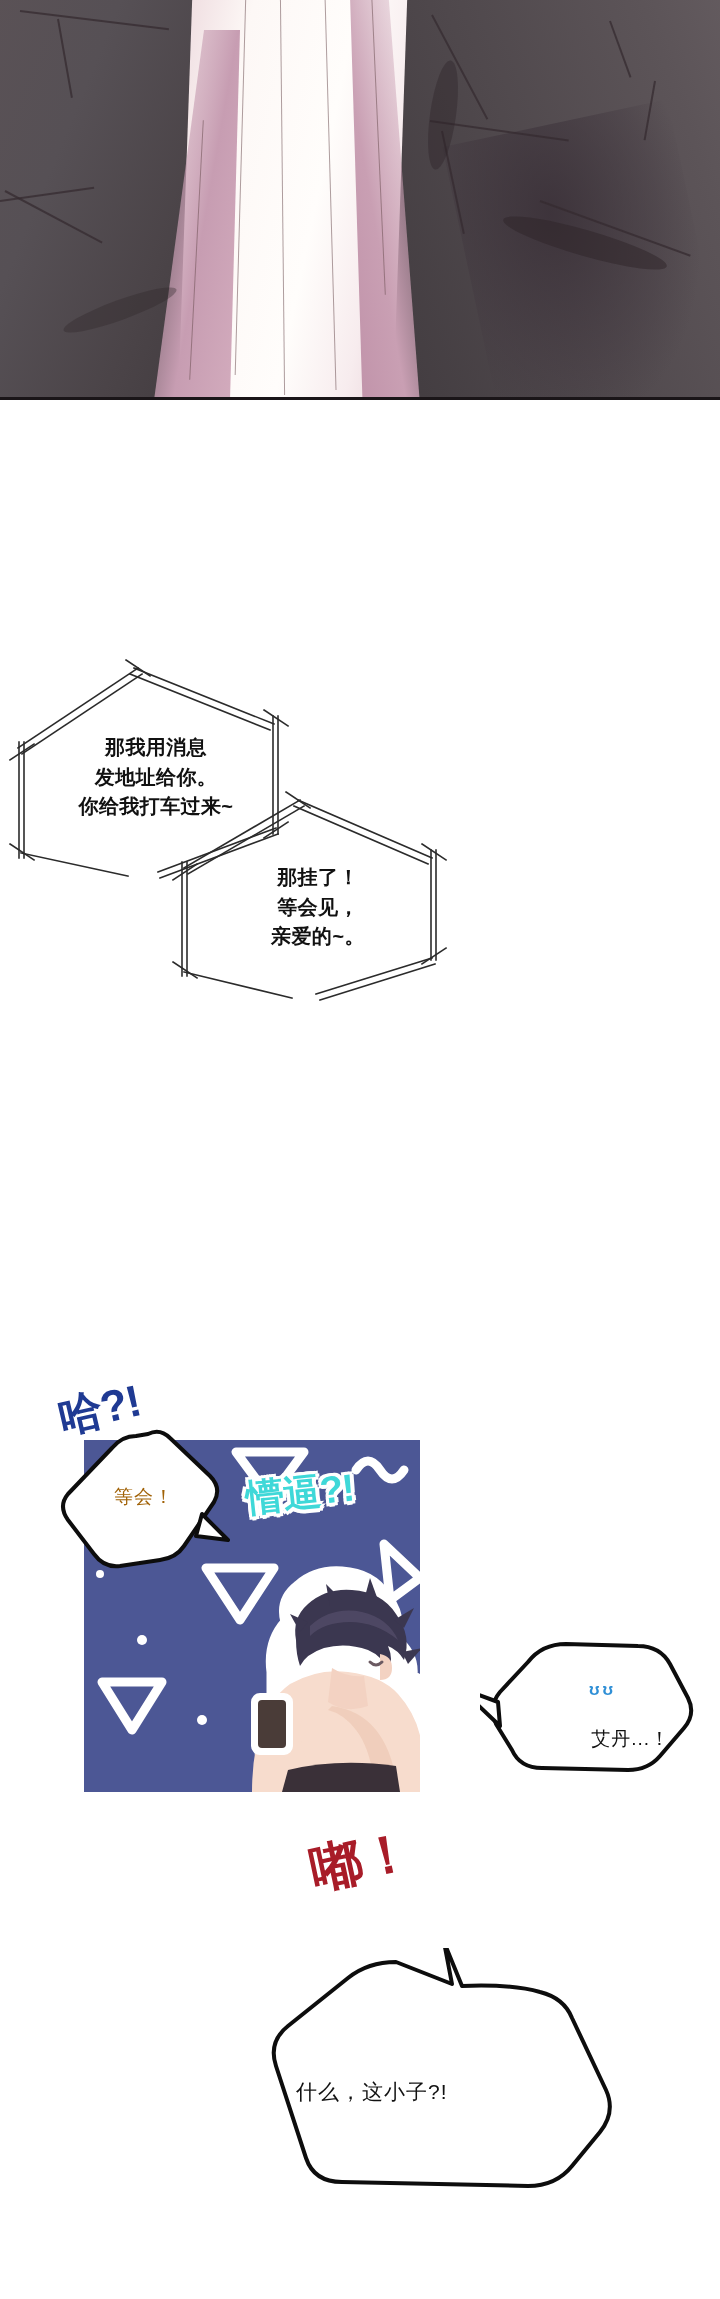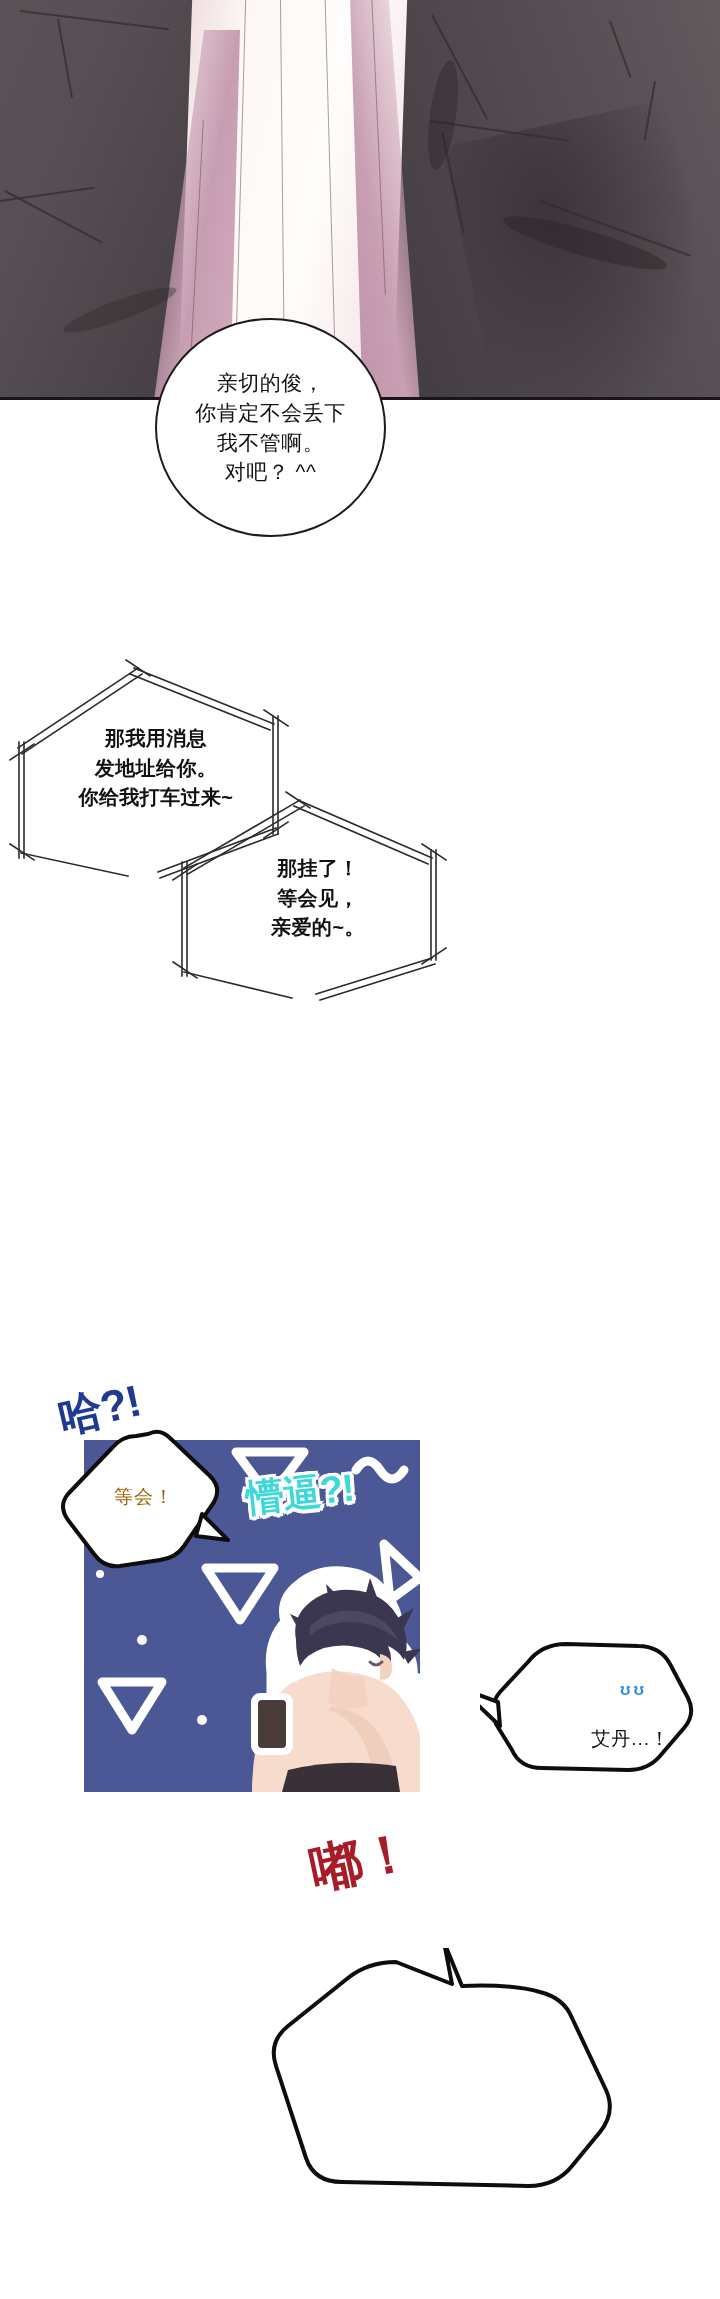--- a/index.html
+++ b/index.html
@@ -108,20 +108,21 @@
   .hex-frame svg { display: block; overflow: visible; }
   .hex-text {
     position: absolute;
     text-align: center;
     white-space: pre-line;
     color: #111;
     font-size: 20px;
     line-height: 1.48;
     font-weight: 600;
     letter-spacing: .4px;
+    margin-top: 9px;
   }
 
   
   #blue-panel {
     position: absolute;
     left: 84px; top: 1440px;
     width: 336px; height: 352px;
     background: #4c5795;
     overflow: hidden;
   }
@@ -192,26 +193,20 @@
     <div class="coat-seam" style="left:430px; top:120px; width:140px; transform:rotate(8deg);"></div>
     <div class="coat-seam" style="left:442px; top:130px; width:105px; transform:rotate(78deg);"></div>
     <div class="coat-seam" style="left:540px; top:200px; width:160px; transform:rotate(20deg);"></div>
     <div class="coat-seam" style="left:610px; top:20px; width:60px; transform:rotate(70deg);"></div>
     <div class="coat-seam" style="left:655px; top:80px; width:60px; transform:rotate(100deg);"></div>
     <div class="fold-dark" style="left:500px;top:230px;width:170px;height:26px;border-radius:50%;transform:rotate(16deg);"></div>
     <div class="fold-dark" style="left:60px;top:300px;width:120px;height:20px;border-radius:50%;transform:rotate(-20deg);opacity:.35;"></div>
     <div class="fold-dark" style="left:430px;top:60px;width:26px;height:110px;border-radius:50%;transform:rotate(8deg);opacity:.4;"></div>
   </div>
 
-  <div class="bubble-ellipse" style="left:155px; top:318px; width:227px; height:215px;">
-    <div class="btxt">亲切的俊，
-你肯定不会丢下
-我不管啊。
-对吧？ ^^</div>
-  </div>
 
   <div class="hex-frame" style="left:8px; top:648px; width:295px; height:230px;">
     <svg width="295" height="230" viewBox="0 0 295 230">
       <g fill="none" stroke="#2b2b2b" stroke-width="1.6" stroke-linecap="square">
 
         <path d="M10,100 L130,20"></path>
           <path d="M14,106 L134,26"></path>
 
         <path d="M126,20 L266,76"></path>
           <path d="M122,26 L262,82"></path>
@@ -384,21 +379,21 @@
                q8,16 -4,30
                l-24,28
                q-12,14 -32,14
                l-86,-2
                q-22,0 -30,-18
                L16,84
                q-8,-18 4,-32 Z" fill="#ffffff" stroke="#0d0d0d" stroke-width="4" stroke-linejoin="round"></path>
 
       <path d="M18,62 L-20,48 L20,86 Z" fill="#ffffff" stroke="#0d0d0d" stroke-width="4" stroke-linejoin="round"></path>
     </svg>
-    <div class="uu-mark" style="left:140px; top:40px;">ʊʊ</div>
+    <div class="uu-mark" style="left:109px; top:40px;">ʊʊ</div>
     <div style="position:absolute; left:30px; top:86px; width:160px; text-align:right; font-size:19px; color:#111; letter-spacing:1px; font-weight:500;">艾丹...！</div>
   </div>
 
   <div class="sfx sfx-du" style="left:310px; top:1826px;">嘟！</div>
 
   <div style="position:absolute; left:200px; top:1948px; width:420px; height:306px;">
     <svg width="420" height="306" viewBox="0 0 420 306" style="position:absolute;left:0;top:0;">
       <path d="M252,36
                L244,-6
                L262,38
@@ -408,15 +403,16 @@
                q10,22 -6,42
                l-28,34
                q-16,20 -44,20
                l-186,-4
                q-28,0 -36,-24
                l-30,-92
                q-8,-24 12,-40
                l60,-48
                q20,-16 48,-16 Z" fill="#ffffff" stroke="#0d0d0d" stroke-width="4" stroke-linejoin="round"></path>
     </svg>
+    <div style="position:absolute; left:96px; top:130px; width:300px; text-align:left; font-size:21px; color:#111; letter-spacing:1px; font-weight:500;">什么，这小子?!</div>
   </div>
 
 </div>
 
 </body></html>

